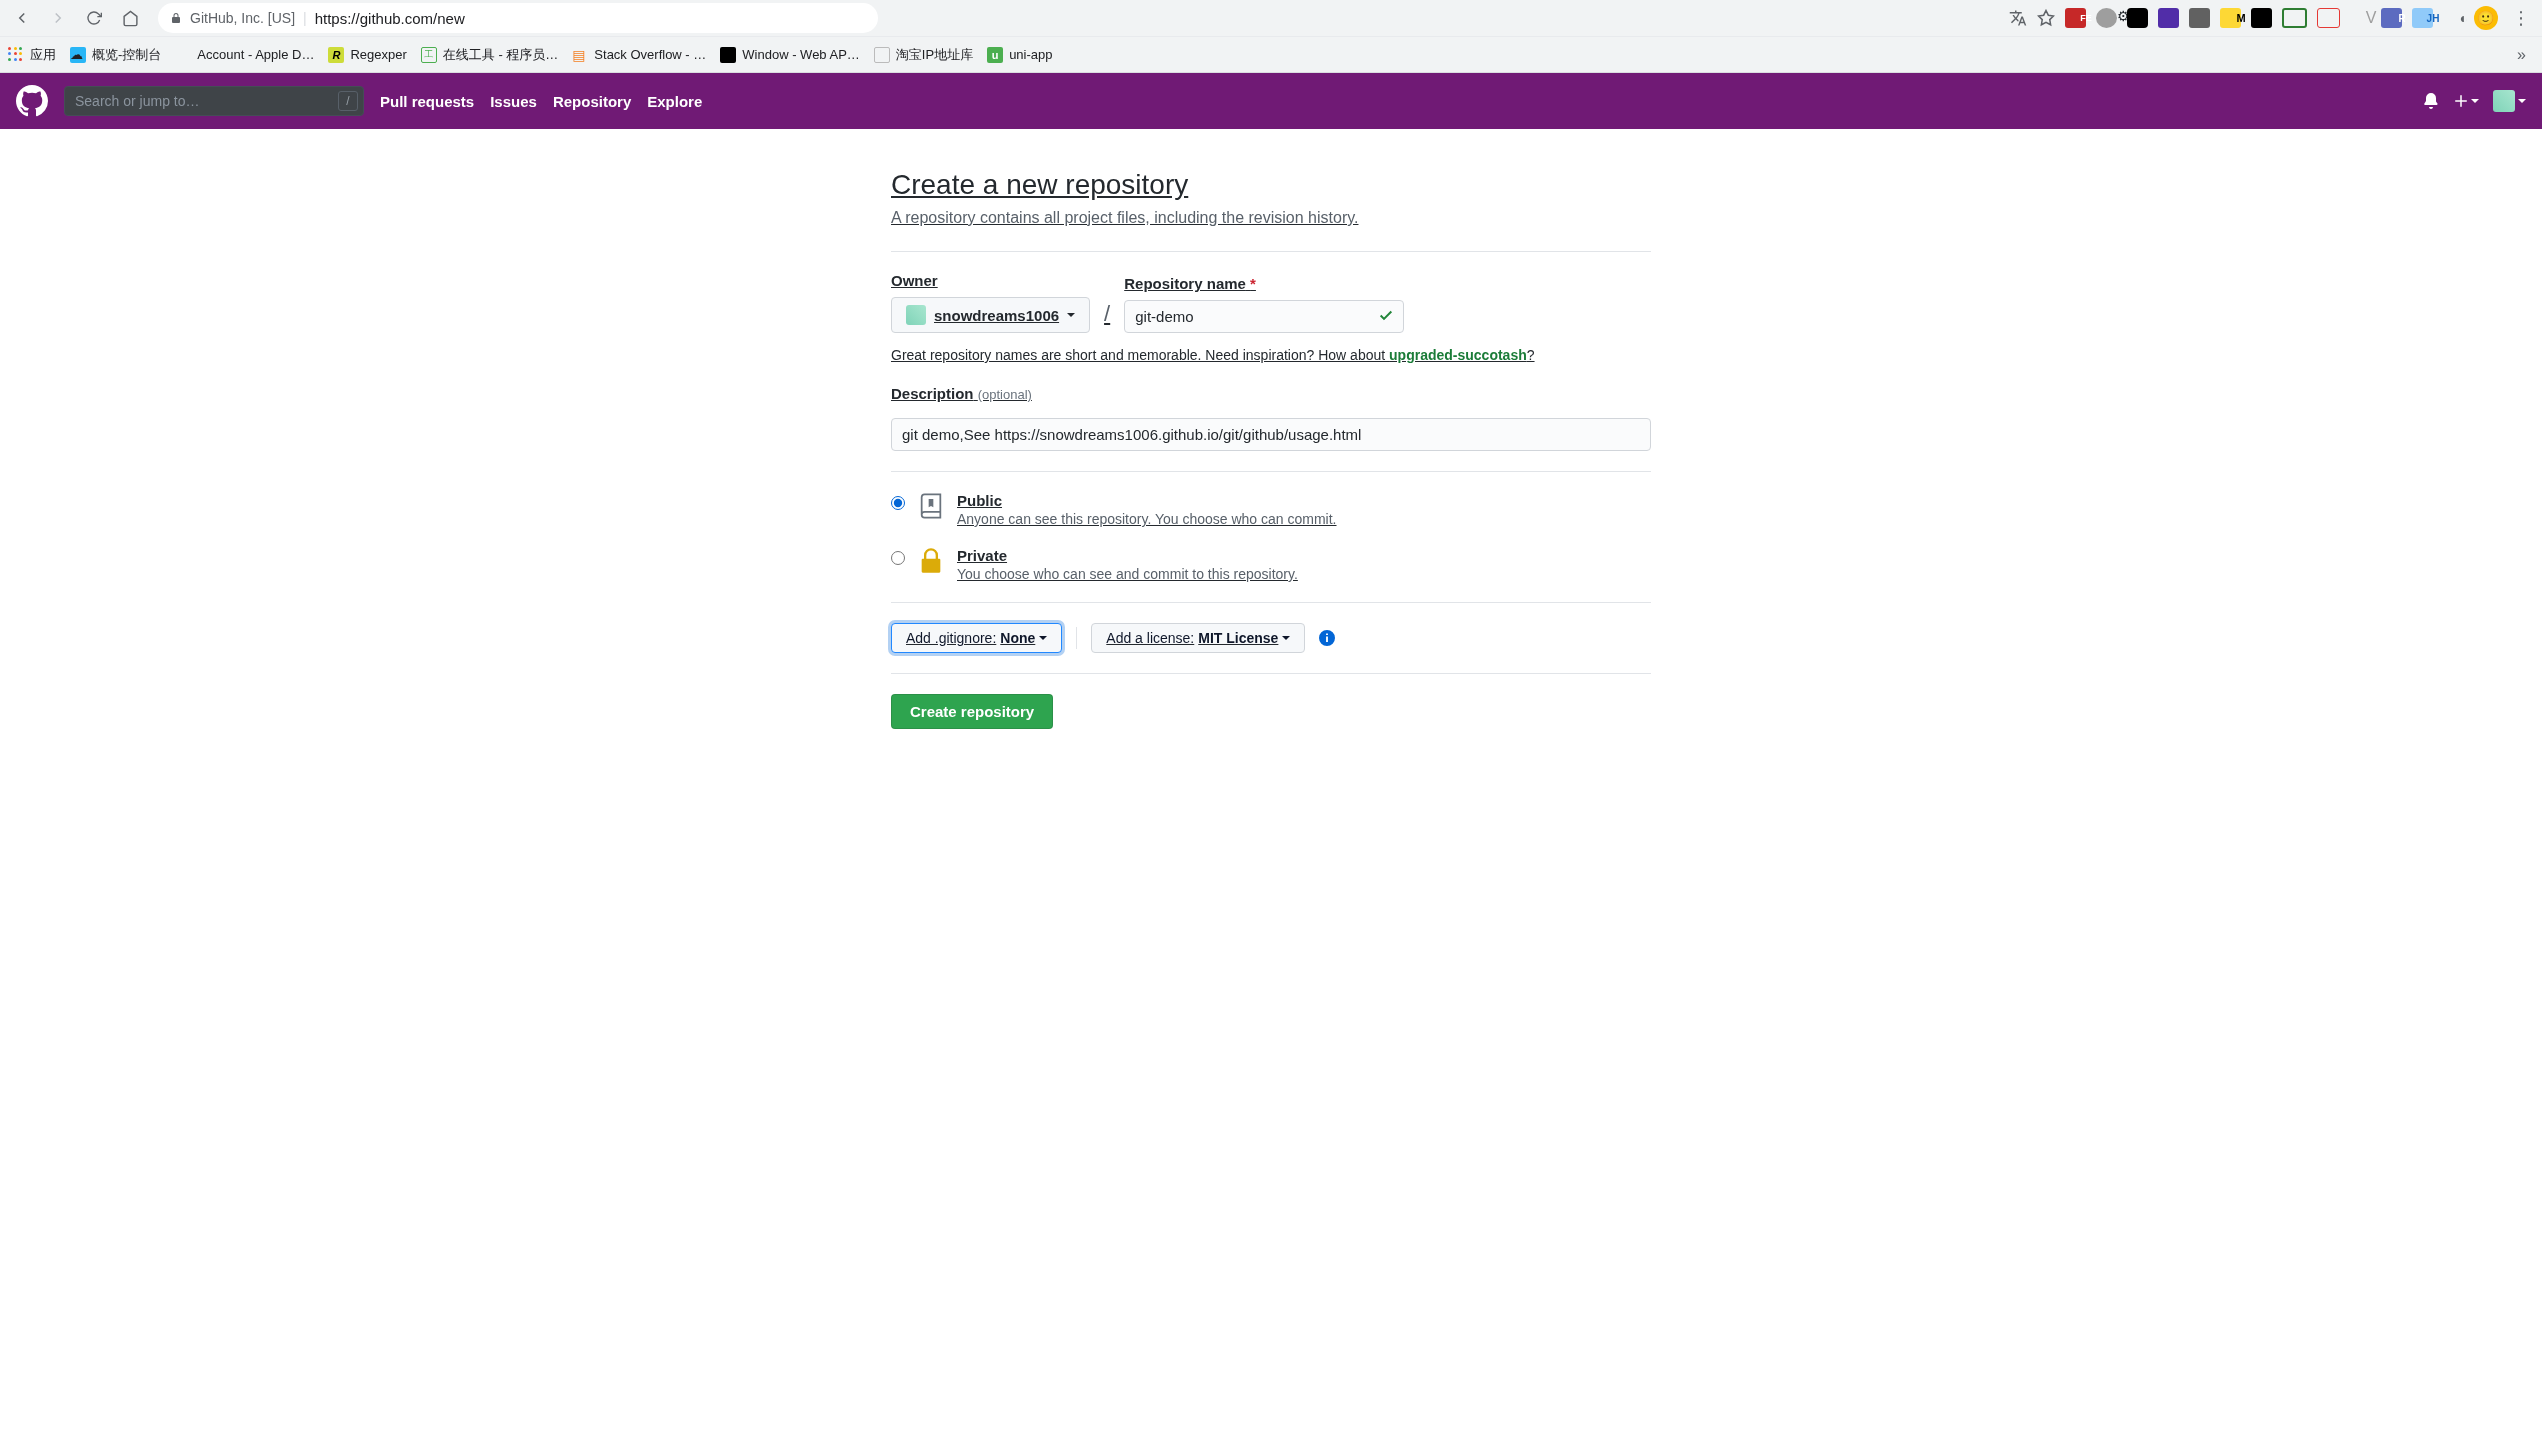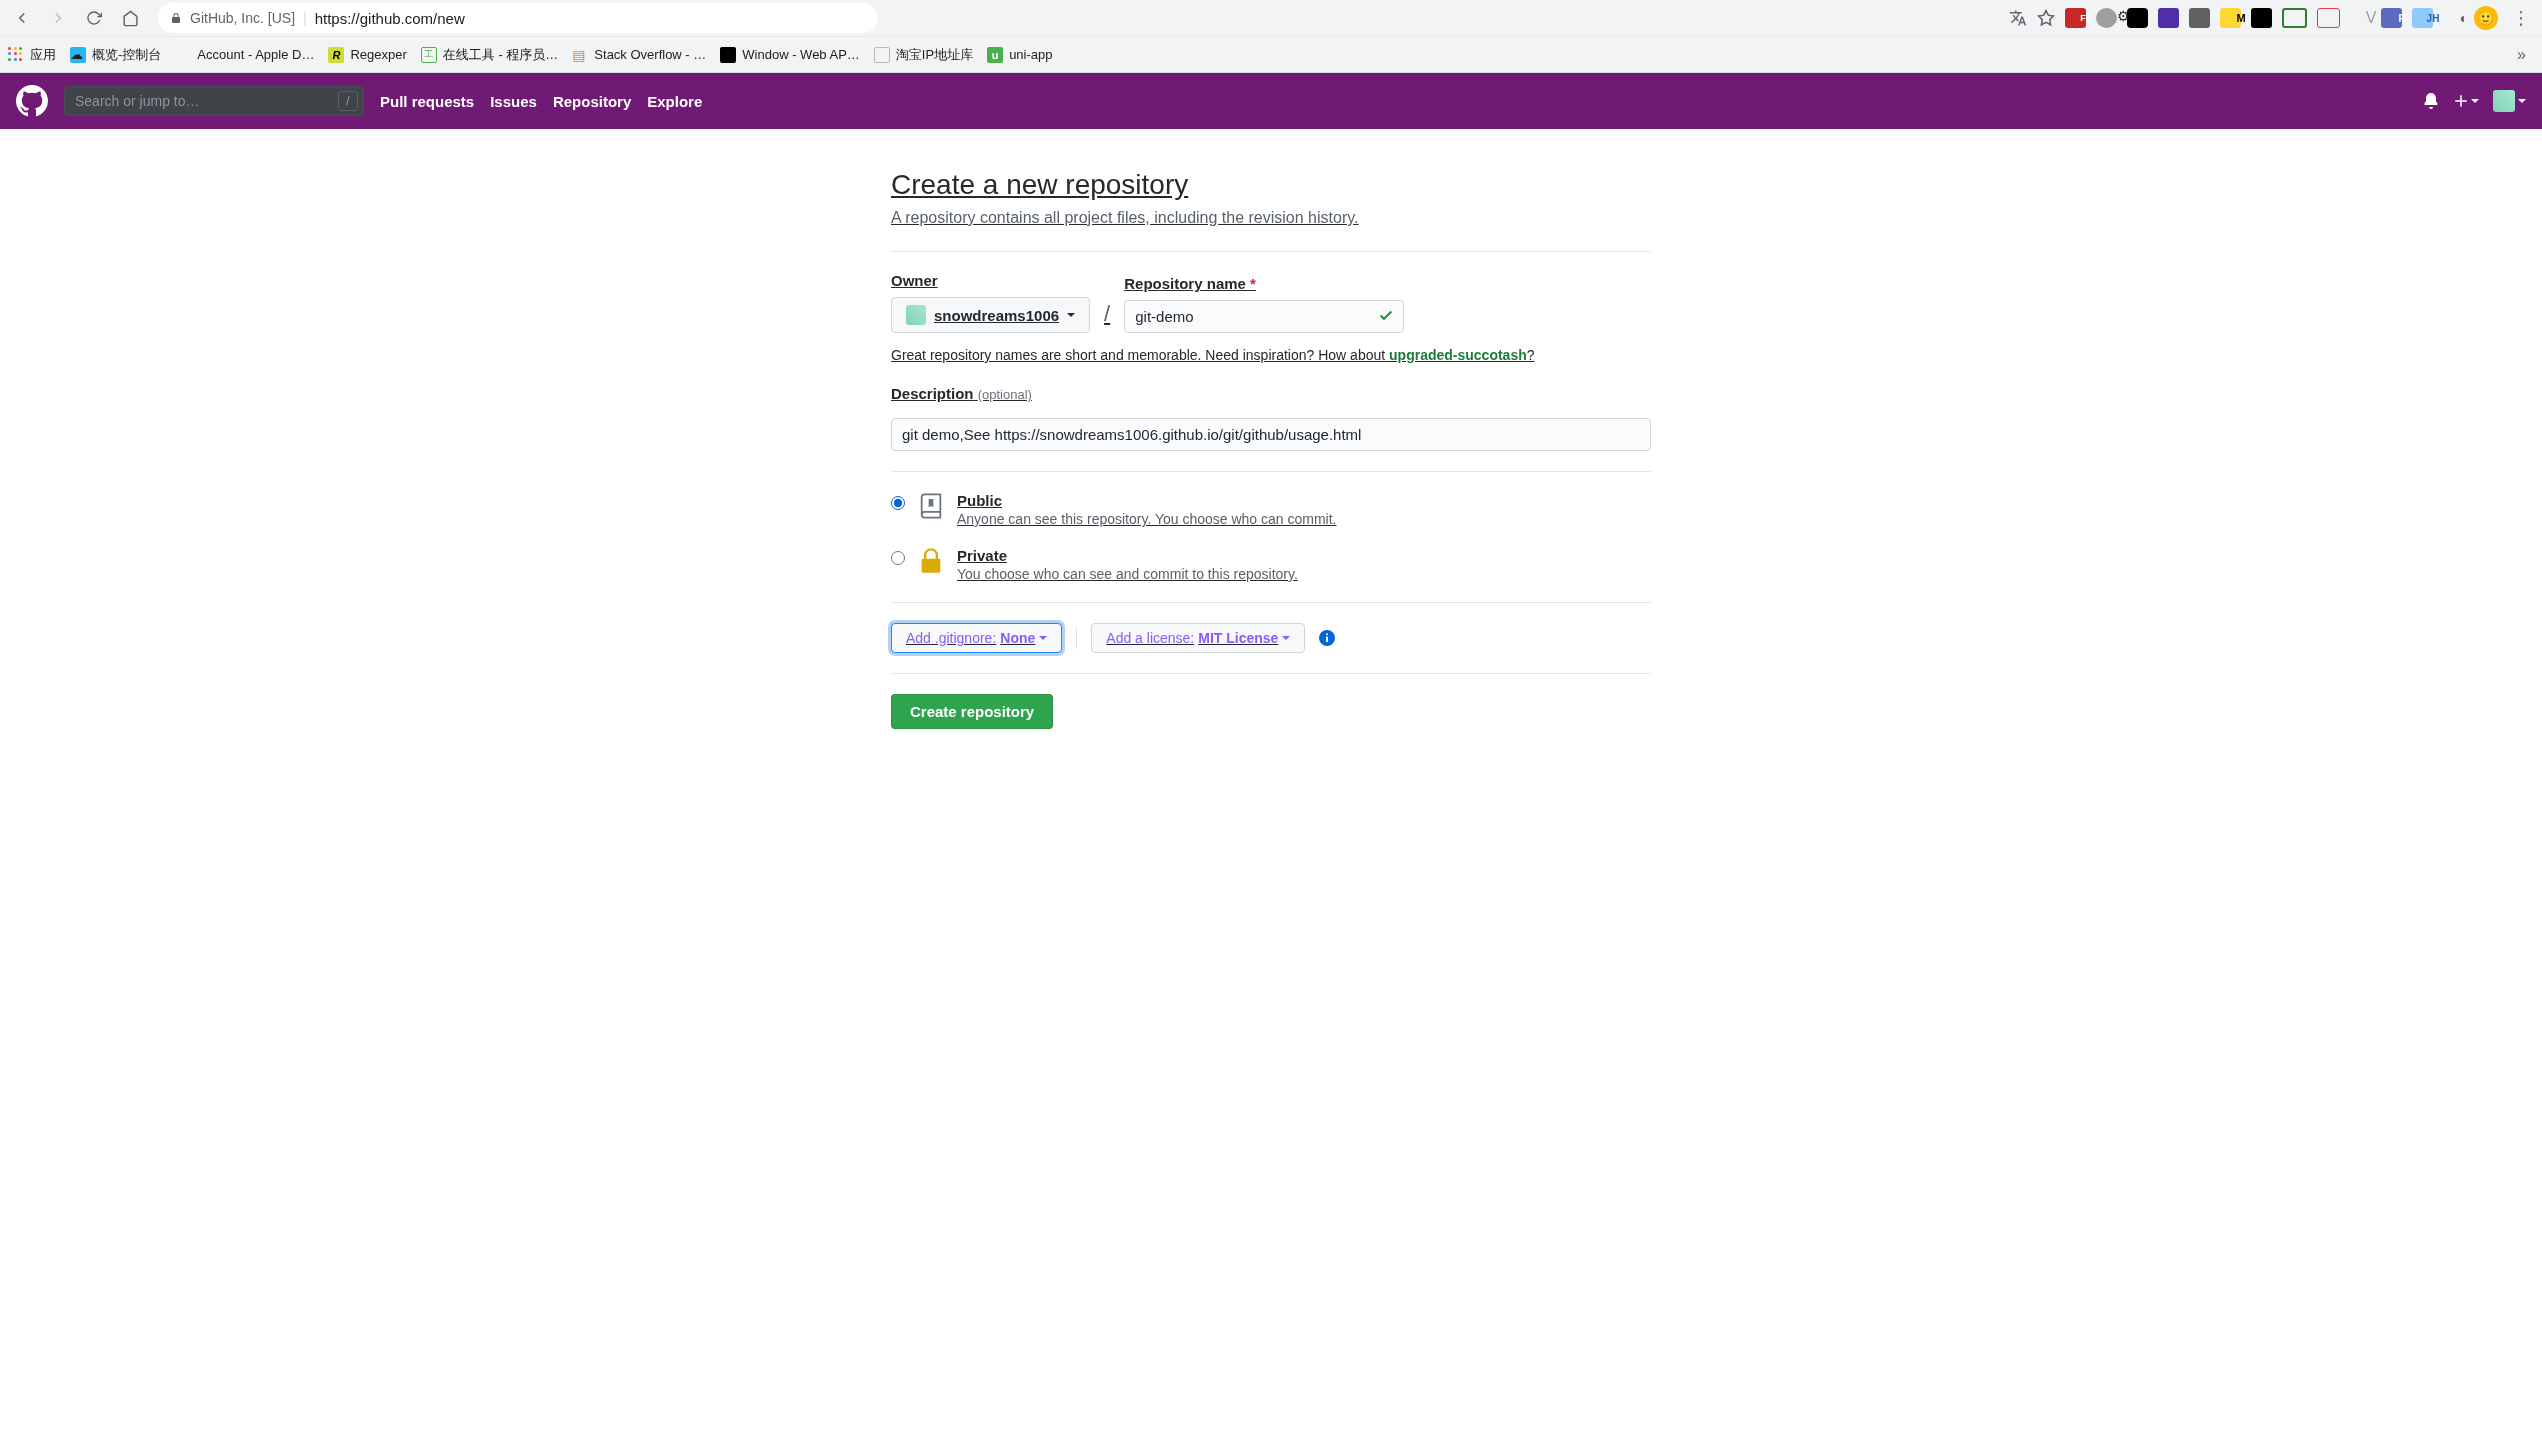--- a/index.html
+++ b/index.html
@@ -73,21 +73,21 @@
     .vis-icon { width: 28px; height: 28px; }
     .vis-content .vis-title { font-weight: 600; font-size: 15px; color: #24292e; }
     .vis-content .vis-desc { font-size: 14px; color: #586069; margin-top: 2px; }
     
     .readme-row { display: flex; align-items: flex-start; gap: 10px; margin-bottom: 18px; }
     .readme-row input[type=checkbox] { margin-top: 3px; width: 14px; height: 14px; accent-color: #0366d6; }
     .readme-content .readme-title { font-weight: 600; font-size: 15px; }
     .readme-content .readme-desc { font-size: 14px; color: #586069; margin-top: 4px; max-width: 720px; }
     
     .dropdown-row { display: flex; align-items: center; gap: 14px; margin-bottom: 18px; }
-    .dd-btn { display: inline-flex; align-items: center; gap: 4px; padding: 6px 14px; border: 1px solid #d1d5da; border-radius: 4px; background: #f6f8fa; font-size: 14px; cursor: pointer; color: #8b5cf6; }
+    .dd-btn { display: inline-flex; align-items: center; gap: 4px; padding: 6px 14px; border: 1px solid #d1d5da; border-radius: 4px; background: #f6f8fa; font-size: 14px; cursor: pointer; color: #0f172a; }
     .dd-btn.focused { box-shadow: 0 0 0 3px rgba(3,102,214,0.3); border-color: #2188ff; }
     .dd-btn .dd-val { font-weight: 600; }
     .vsep { width: 1px; height: 22px; background: #e1e4e8; }
     .info-icon { width: 16px; height: 16px; color: #0366d6; }
     
     .create-btn { background: #2ea44f; color: #fff; border: 1px solid rgba(27,31,35,0.15); border-radius: 4px; padding: 8px 18px; font-size: 15px; font-weight: 600; cursor: pointer; }
     
     .caret { display: inline-block; width: 0; height: 0; border-left: 4px solid transparent; border-right: 4px solid transparent; border-top: 4px solid currentColor; }
   </style>
 </head>

